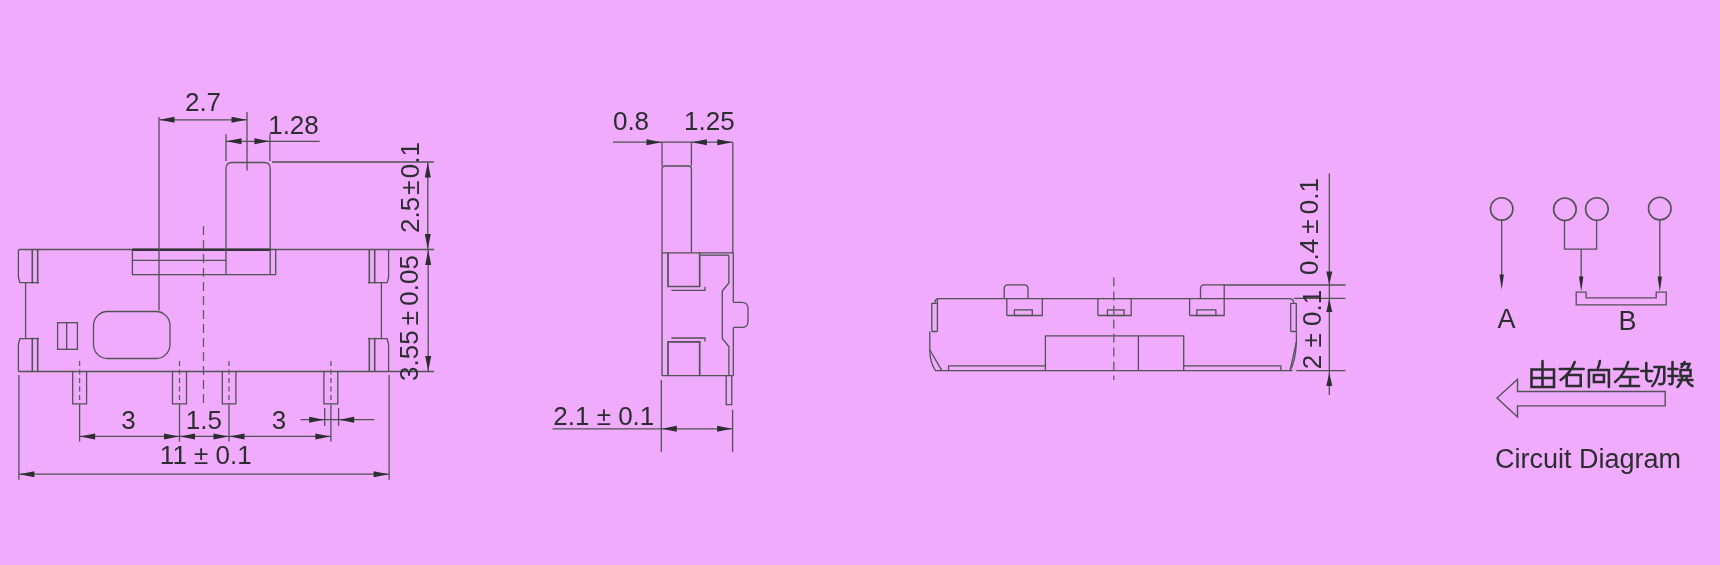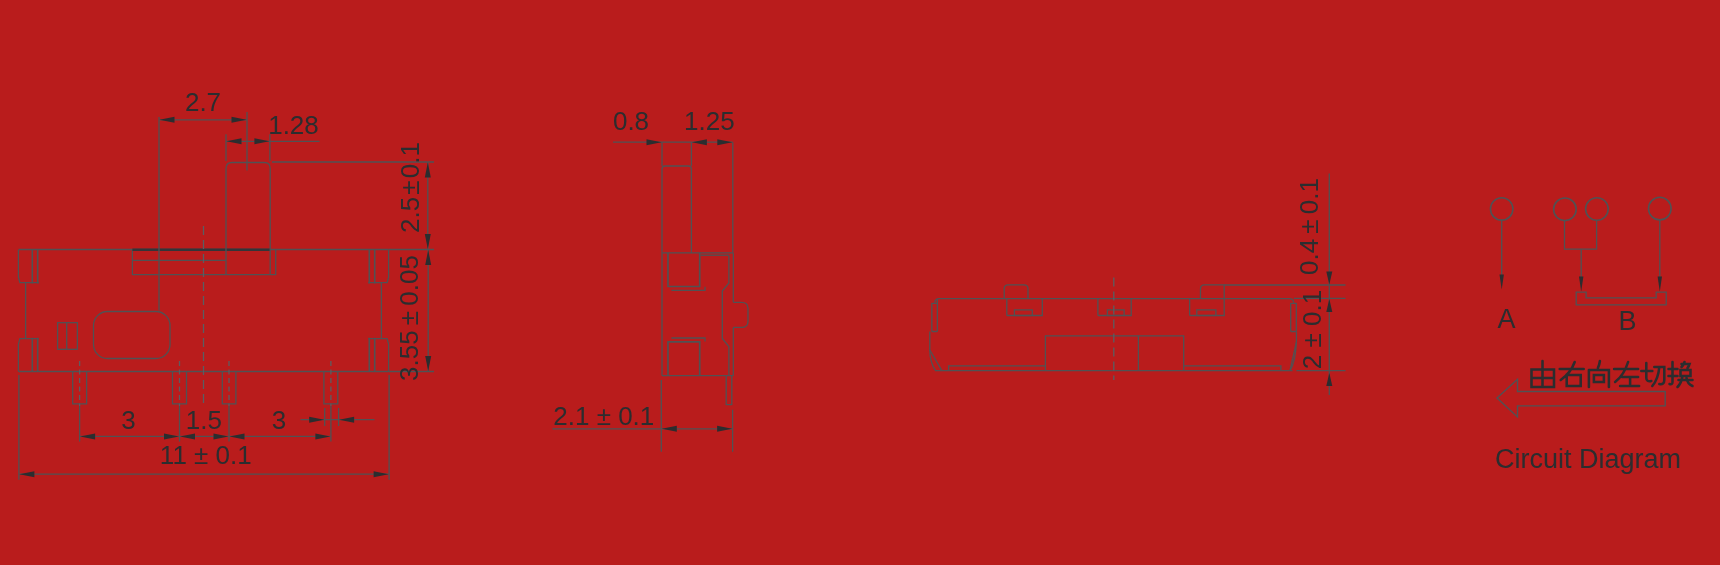--- a/index.html
+++ b/index.html
@@ -1,16 +1,16 @@
 <!DOCTYPE html>
 <html><head>
 <meta charset="utf-8">
 <style>
   html,body{margin:0;padding:0;background:#ffffff;}
-  #page{width:1720px;height:565px;position:relative;background:#b91c1c;overflow:hidden;}
+  #page{width:1720px;height:565px;position:relative;background:#f0abfc;overflow:hidden;}
   svg{display:block;}
   text{font-family:"Liberation Sans", sans-serif;fill:#2b2d2f;}
 </style>
 </head>
 <body>
 <div id="page">
 <svg width="1720" height="565" viewBox="0 0 1720 565" fill="none" stroke-linecap="butt">
 <g stroke="#505254" stroke-width="1.3">
 
 <g>

